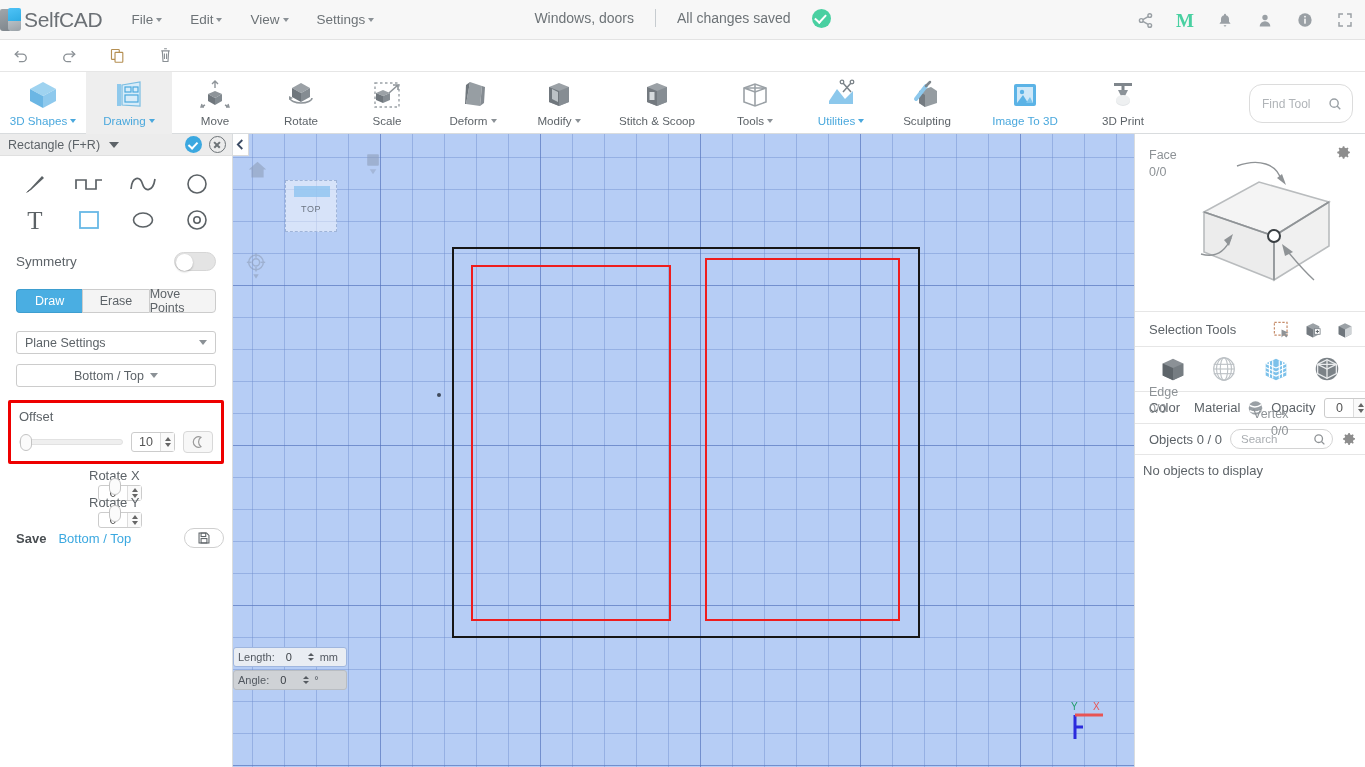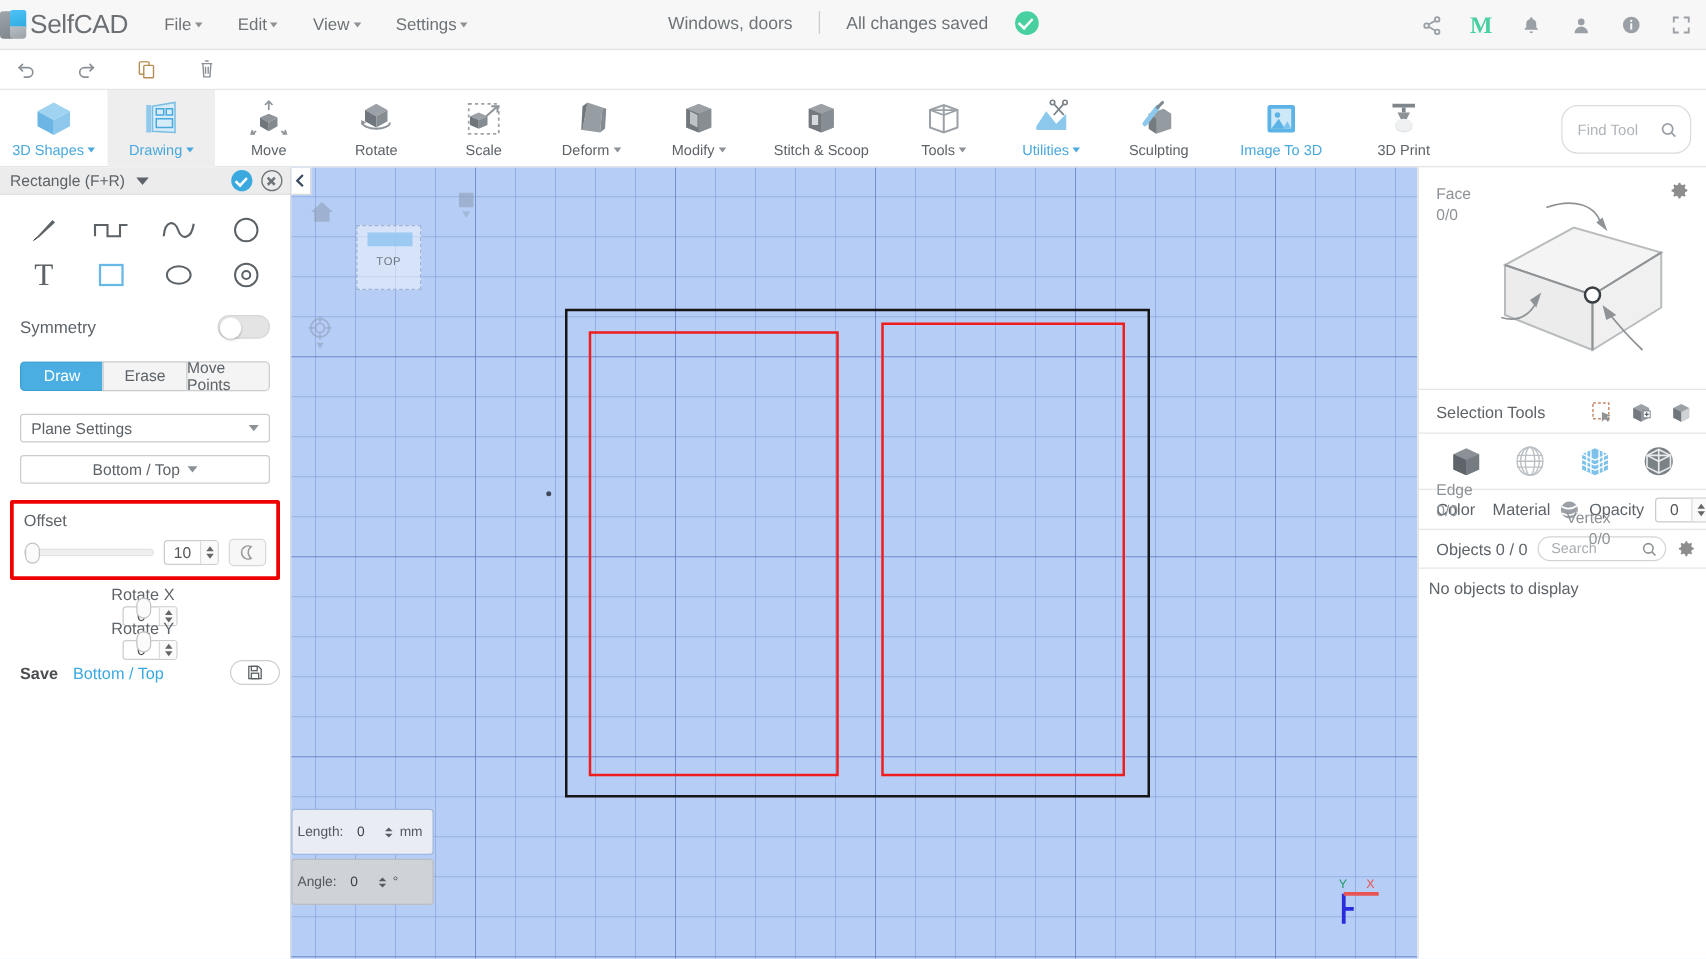--- a/index.html
+++ b/index.html
@@ -228,21 +228,21 @@
     position:absolute; left:472px; top:124px; width:195px; height:363px;
     border:2.5px solid #ef1d1d;
   }
   .dot-marker{ position:absolute; left:204px; top:259px; width:4px; height:4px;
     border-radius:50%; background:#3f4a5c; }
 
   .meas{
     position:absolute; left:0px; top:513px; width:114px;
   }
   .meas-row{
-    display:flex; align-items:center; height:37px; margin-bottom:3px;
+    display:flex; align-items:center; height:20px; margin-bottom:3px;
     background:#cfd2d6; border:1px solid #b9bdc2; border-radius:3px; padding:0 2px 0 4px;
   }
   .meas-row.lite{ background:#e9edf3; border-color:#9fb6de; }
   .meas-lbl{ font-size:11px; color:#525860; }
   .meas-row input{ width:28px; border:0; background:transparent; outline:0; text-align:center;
     font-size:11px; color:#3a3f45; font-family:"Liberation Sans",sans-serif; }
   .meas-spin{ width:11px; display:flex; flex-direction:column; align-items:center; gap:2px;
      margin:0 3px; cursor:pointer;}
   .meas-spin i{ width:0;height:0;border-left:3px solid transparent;border-right:3px solid transparent;}
   .meas-spin i.up{ border-bottom:3.5px solid #565b61;} .meas-spin i.dn{ border-top:3.5px solid #565b61;}

